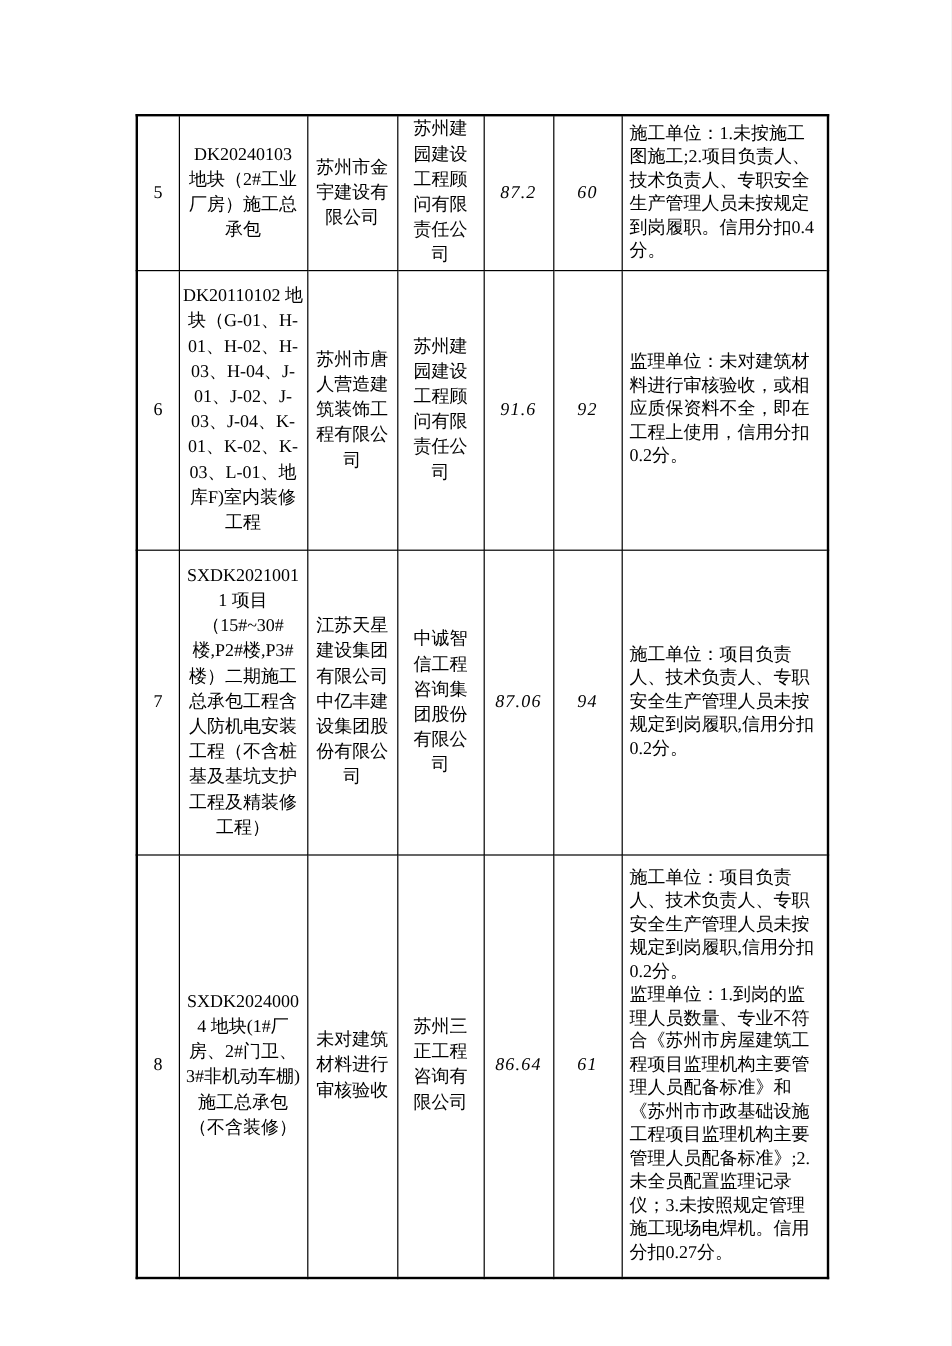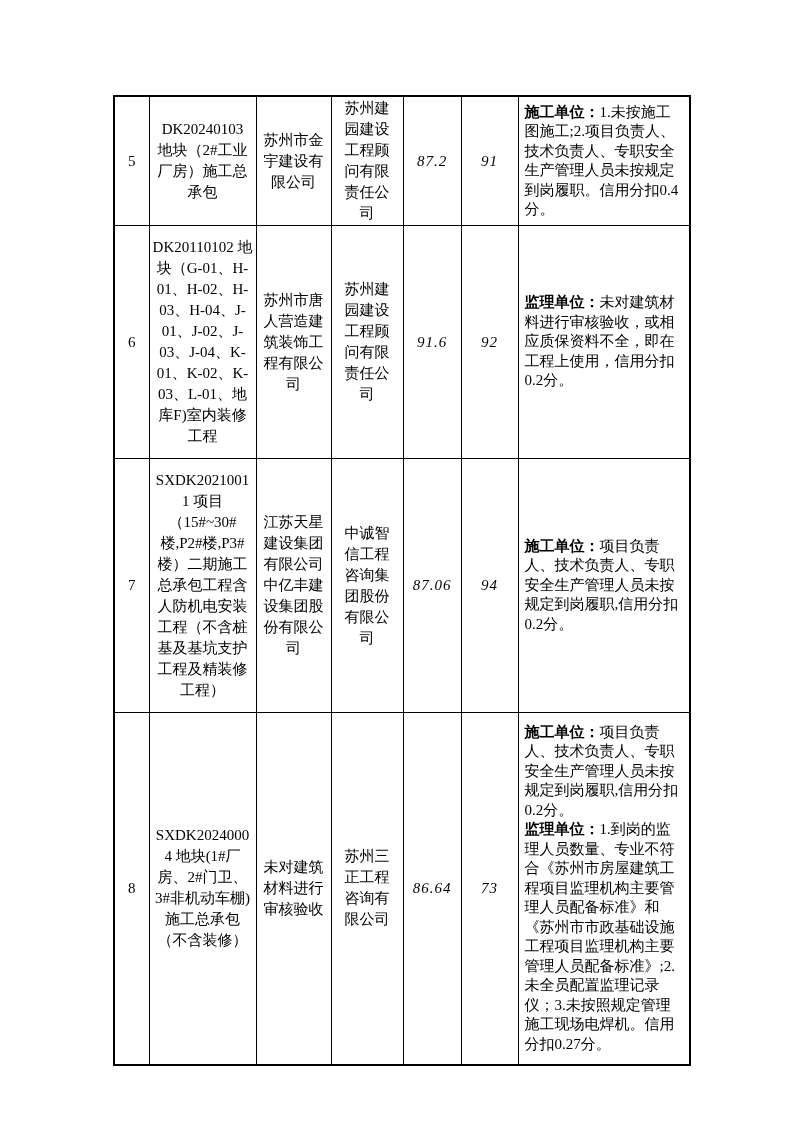--- a/index.html
+++ b/index.html
@@ -33,21 +33,21 @@
   col.w-supervisor{width:72px}
   col.w-score1{width:58px}
   col.w-score2{width:57px}
   col.w-remarks{width:172px}
   .c-no{text-align:center;line-height:21px;}
   .c-project{text-align:center;line-height:21px;padding:11px 3px;}
   .c-company{text-align:center;line-height:21px;padding:1px 7px;}
   .c-score{text-align:center;line-height:21px;letter-spacing:1px;font-style:italic;}
   .c-remarks{text-align:left;line-height:19.5px;padding:2px 4px 2px 6px;}
   .c-remarks p{margin:0;}
-  .c-remarks b{font-weight:700;text-align:right;}
+  .c-remarks b{font-weight:400;text-align:right;}
   tr.r-5{height:127px}
   tr.r-6{height:211px}
   tr.r-7{height:207px}
   tr.r-8{height:352px}
 </style>
 </head>
 <body>
 
 <div class="page">
   <table class="credit">
@@ -61,21 +61,21 @@
         <col class="w-remarks">
     </colgroup>
     <tbody>
 
       <tr class="r-5">
         <td class="c-no">5</td>
         <td class="c-project">DK20240103 地块（2#工业厂房）施工总承包</td>
         <td class="c-company">苏州市金宇建设有限公司</td>
         <td class="c-company">苏州建园建设工程顾问有限责任公司</td>
         <td class="c-score">87.2</td>
-        <td class="c-score">91</td>
+        <td class="c-score">60</td>
         <td class="c-remarks">
           <p><b>施工单位：</b><span>1.未按施工图施工;2.项目负责人、技术负责人、专职安全生产管理人员未按规定到岗履职。信用分扣0.4分。</span></p>
         </td>
       </tr>
 
       <tr class="r-6">
         <td class="c-no">6</td>
         <td class="c-project">DK20110102 地块（G-01、H-01、H-02、H-03、H-04、J-01、J-02、J-03、J-04、K-01、K-02、K-03、L-01、地库F)室内装修工程</td>
         <td class="c-company">苏州市唐人营造建筑装饰工程有限公司</td>
         <td class="c-company">苏州建园建设工程顾问有限责任公司</td>
@@ -97,21 +97,21 @@
           <p><b>施工单位：</b><span>项目负责人、技术负责人、专职安全生产管理人员未按规定到岗履职,信用分扣0.2分。</span></p>
         </td>
       </tr>
 
       <tr class="r-8">
         <td class="c-no">8</td>
         <td class="c-project">SXDK20240004 地块(1#厂房、2#门卫、3#非机动车棚)施工总承包（不含装修）</td>
         <td class="c-company">未对建筑材料进行审核验收</td>
         <td class="c-company">苏州三正工程咨询有限公司</td>
         <td class="c-score">86.64</td>
-        <td class="c-score">73</td>
+        <td class="c-score">61</td>
         <td class="c-remarks">
           <p><b>施工单位：</b><span>项目负责人、技术负责人、专职安全生产管理人员未按规定到岗履职,信用分扣0.2分。</span></p>
           <p><b>监理单位：</b><span>1.到岗的监理人员数量、专业不符合《苏州市房屋建筑工程项目监理机构主要管理人员配备标准》和《苏州市市政基础设施工程项目监理机构主要管理人员配备标准》;2.未全员配置监理记录仪；3.未按照规定管理施工现场电焊机。信用分扣0.27分。</span></p>
         </td>
       </tr>
 
     </tbody>
   </table>
 </div>
 

